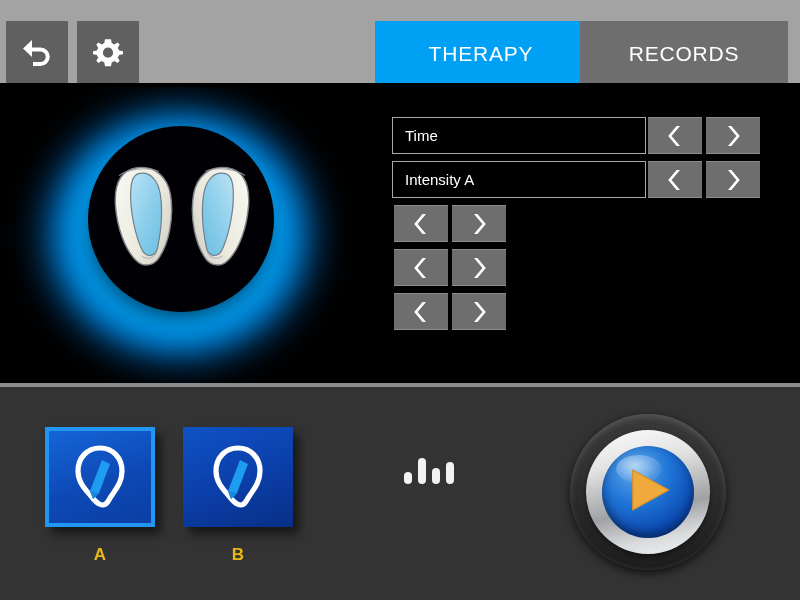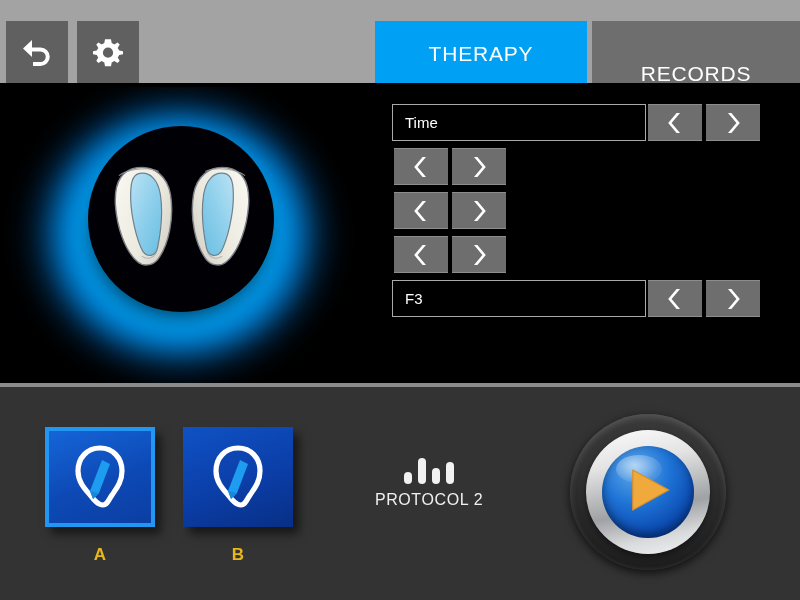--- a/index.html
+++ b/index.html
@@ -59,24 +59,23 @@
     letter-spacing: 0.8px;
     cursor: pointer;
     font-weight: 400;
   }
   .tab-therapy {
     left: 375px;
     width: 212px;
     background: #00a0f5;
   }
   .tab-records {
-    left: 592px;
+    left: 580px;
     width: 208px;
     background: #6e6e6e;
-    align-items: flex-end;
   }
 
   
   .main-area {
     position: absolute;
     left: 0; top: 87px;
     width: 800px; height: 296px;
     background: #000;
   }
 
@@ -110,21 +109,21 @@
   }
   .applicators {
     position: absolute;
     left: 112px; top: 76px;
     width: 140px; height: 112px;
   }
 
   
   .params {
     position: absolute;
-    left: 392px; top: 17px;
+    left: 392px; top: 30px;
     width: 368px;
   }
   .param-row {
     position: relative;
     height: 37px;
     margin-bottom: 7px;
     display: flex;
   }
   .param-field {
     flex: 1;
@@ -378,20 +377,24 @@
         <div class="stepper stepper-next">
           <span>
             <svg width="18" height="22" viewBox="0 0 18 22">
                 <path d="M4 1 L12.4 11 L4 21 L7.4 21 L15.8 11 L7.4 1 Z" fill="#ffffff"></path>
               </svg>
           </span>
         </div>
       </div>
 
       <div class="param-row">
+        <div class="param-field">
+          <span>Intensity A</span>
+          <span class="param-value"></span>
+        </div>
         <div class="stepper stepper-prev">
           <span>
             <svg width="18" height="22" viewBox="0 0 18 22">
                 <path d="M14 1 L5.6 11 L14 21 L10.6 21 L2.2 11 L10.6 1 Z" fill="#ffffff"></path>
               </svg>
           </span>
         </div>
         <div class="stepper stepper-next">
           <span>
             <svg width="18" height="22" viewBox="0 0 18 22">
@@ -430,24 +433,20 @@
         <div class="stepper stepper-next">
           <span>
             <svg width="18" height="22" viewBox="0 0 18 22">
                 <path d="M4 1 L12.4 11 L4 21 L7.4 21 L15.8 11 L7.4 1 Z" fill="#ffffff"></path>
               </svg>
           </span>
         </div>
       </div>
 
       <div class="param-row">
-        <div class="param-field">
-          <span>F3</span>
-          <span class="param-value"></span>
-        </div>
         <div class="stepper stepper-prev">
           <span>
             <svg width="18" height="22" viewBox="0 0 18 22">
                 <path d="M14 1 L5.6 11 L14 21 L10.6 21 L2.2 11 L10.6 1 Z" fill="#ffffff"></path>
               </svg>
           </span>
         </div>
         <div class="stepper stepper-next">
           <span>
             <svg width="18" height="22" viewBox="0 0 18 22">
@@ -489,21 +488,20 @@
   </div>
   <div class="chan-label chan-label-b">B</div>
 
   <div class="protocol">
     <div class="protocol-bars">
       <div class="pbar" style="height:12px"></div>
       <div class="pbar" style="height:26px"></div>
       <div class="pbar" style="height:16px"></div>
       <div class="pbar" style="height:22px"></div>
     </div>
-    <div class="protocol-label">PROTOCOL 2</div>
   </div>
 
   <div class="play-wrap">
     <div class="play-outer"></div>
     <div class="play-ring"></div>
     <div class="play-inner">
       <div class="play-gloss"></div>
       <span class="play-tri">
         <svg width="44" height="46" viewBox="0 0 44 46">
           <path d="M5 3 L41 23 L5 43 Z" fill="#f0a93c" stroke="#d98f24" stroke-width="1.2" stroke-linejoin="round"></path>

